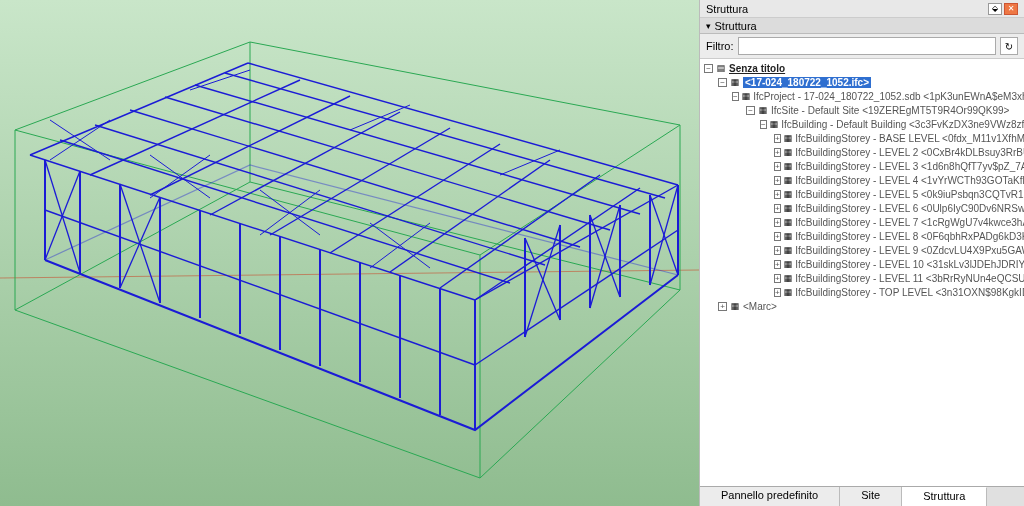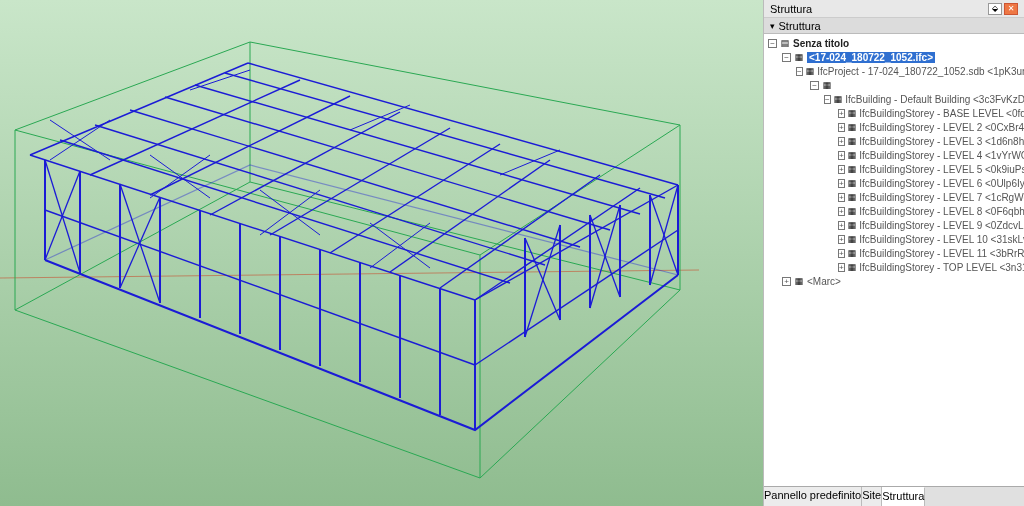--- a/index.html
+++ b/index.html
@@ -1,38 +1,38 @@
 <!DOCTYPE html>
 <html><head>
 <meta charset="utf-8">
 <style>
   * { box-sizing: border-box; margin: 0; padding: 0; }
   html, body { width: 1024px; height: 506px; overflow: hidden; font-family: "Segoe UI", Tahoma, sans-serif; font-size: 11px; }
   .app { display: flex; width: 100%; height: 100%; }
   .viewport { flex: 1; position: relative; background: linear-gradient(to bottom, #c9e6c9 0%, #8fbc8f 100%); overflow: hidden; }
   .viewport svg { position: absolute; inset: 0; }
-  .sidepanel { width: 261px; display: flex; flex-direction: column; background: #f0f0f0; border-left: 1px solid #bbb; }
+  .sidepanel { width: 325px; display: flex; flex-direction: column; background: #f0f0f0; border-left: 1px solid #bbb; }
   .panel-title { background: #e8e8e8; border-bottom: 1px solid #ccc; padding: 2px 6px; display: flex; align-items: center; justify-content: space-between; height: 18px; }
   .panel-title .btns { display: flex; gap: 2px; }
   .panel-title .pin, .panel-title .close { width: 14px; height: 12px; background: #fff; border: 1px solid #999; font-size: 8px; display:flex; align-items:center; justify-content:center; cursor:pointer; }
   .panel-title .close { background:#e74; color:#fff; border-color:#c53; }
   .panel-sub { background: #dcdcdc; border-bottom: 1px solid #bbb; padding: 2px 6px; height: 16px; display:flex; align-items:center; }
   .panel-sub .arrow { margin-right:4px; font-size:9px; }
   .filter-row { display: flex; align-items: center; padding: 3px 6px; gap: 4px; background:#ececec; border-bottom:1px solid #ccc; }
   .filter-row input { flex: 1; height: 18px; border: 1px solid #aaa; padding: 0 4px; font-size: 11px; }
   .filter-btn { width: 18px; height: 18px; border: 1px solid #aaa; background: #fff; cursor: pointer; display:flex; align-items:center; justify-content:center; font-size:10px; }
   .tree { flex: 1; overflow: auto; background: #fff; padding: 2px 2px; font-size: 10px; }
   .tree .node { white-space: nowrap; padding: 0 0 0 0; height: 14px; display: flex; align-items: center; cursor: pointer; }
   .tree .toggle { width: 9px; height: 9px; border: 1px solid #777; background:#fff; color:#555; font-size:8px; line-height:7px; text-align:center; margin-right: 3px; }
   .tree .icon-h { width: 10px; height: 10px; margin-right:3px; display:inline-flex; align-items:center; justify-content:center; font-size:9px; }
   .tree .lbl { color: #555; }
-  .tree .root-lbl { font-weight: bold; color:#222; }
+  .tree .root-lbl { font-weight: bold; color:#222;text-decoration:underline; }
   .tree .sel { background: #2f6fd0; color: #fff; padding: 0 2px; font-weight: bold; }
   .bottom-tabs { display: flex; background: #e0e0e0; border-top: 1px solid #aaa; height: 20px; }
-  .bottom-tabs .tab { padding: 2px 0; border-right: 1px solid #bbb; cursor: pointer; background:#ececec; }
+  .bottom-tabs .tab { padding: 2px 21px; border-right: 1px solid #bbb; cursor: pointer; background:#ececec; }
   .bottom-tabs .tab.active { background: #fff; border-top:1px solid #fff; font-weight: normal; }
 </style>
 </head>
 <body>
 
 <div class="app">
   <div class="viewport">
     <svg viewBox="0 0 699 506" width="699" height="506">
 
       <line x1="0" y1="278" x2="699" y2="270" stroke="#c0704f" stroke-width="0.8"></line>
@@ -139,40 +139,48 @@
       <span>Struttura</span>
       <span class="btns">
         <span class="pin">⬙</span>
         <span class="close">✕</span>
       </span>
     </div>
     <div class="panel-sub">
       <span class="arrow">▾</span>
       <span>Struttura</span>
     </div>
+    <div class="filter-row">
+      <span>Filtro:</span>
+      <input type="text" value="" style="">
+      <div class="filter-btn">
+        <span>↻</span>
+      </div>
+    </div>
 
     <div class="tree">
       <div class="node" style="padding-left:2px">
         <span class="toggle">−</span>
         <span class="icon-h">▤</span>
         <span class="root-lbl">Senza titolo</span>
       </div>
       <div class="node" style="padding-left:16px">
         <span class="toggle">−</span>
         <span class="icon-h">▦</span>
         <span class="sel">&lt;17-024_180722_1052.ifc&gt;</span>
       </div>
       <div class="node" style="padding-left:30px">
         <span class="toggle">−</span>
         <span class="icon-h">▦</span>
         <span class="lbl">IfcProject - 17-024_180722_1052.sdb &lt;1pK3unEWnA$eM3xhIJUsWe&gt;</span>
       </div>
       <div class="node" style="padding-left:44px">
         <span class="toggle">−</span>
         <span class="icon-h">▦</span>
+        <span class="lbl">IfcSite - Default Site &lt;19ZEREgMT5T9R4Or99QK99&gt;</span>
       </div>
       <div class="node" style="padding-left:58px">
         <span class="toggle">−</span>
         <span class="icon-h">▦</span>
         <span class="lbl">IfcBuilding - Default Building &lt;3c3FvKzDX3ne9VWz8zf9D4&gt;</span>
       </div>
       <div id="storeys">
           <div class="node" style="padding-left: 72px;">
             <span class="toggle">+</span>
             <span class="icon-h">▦</span>

